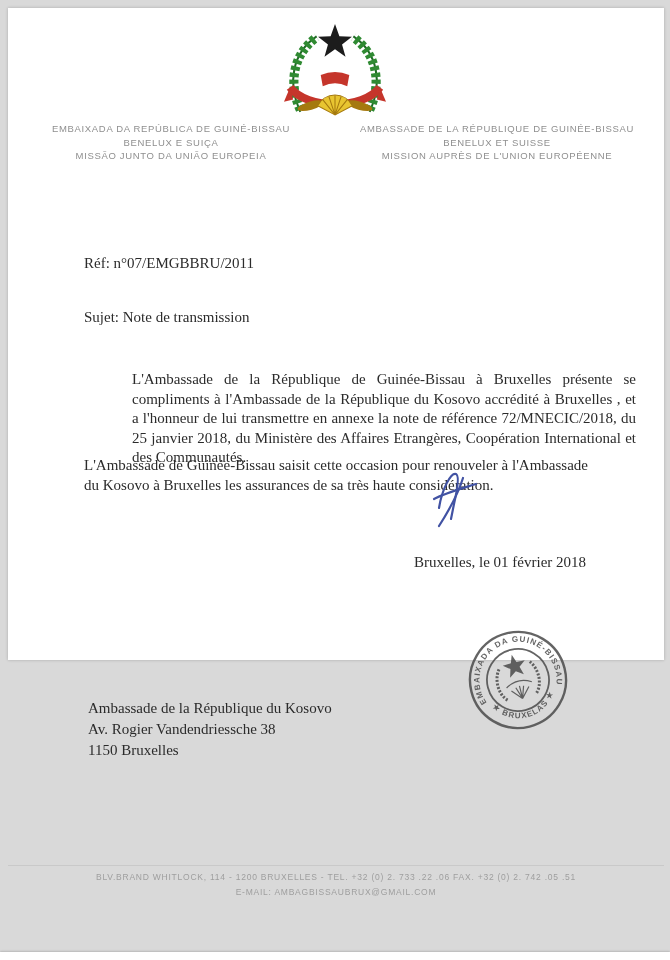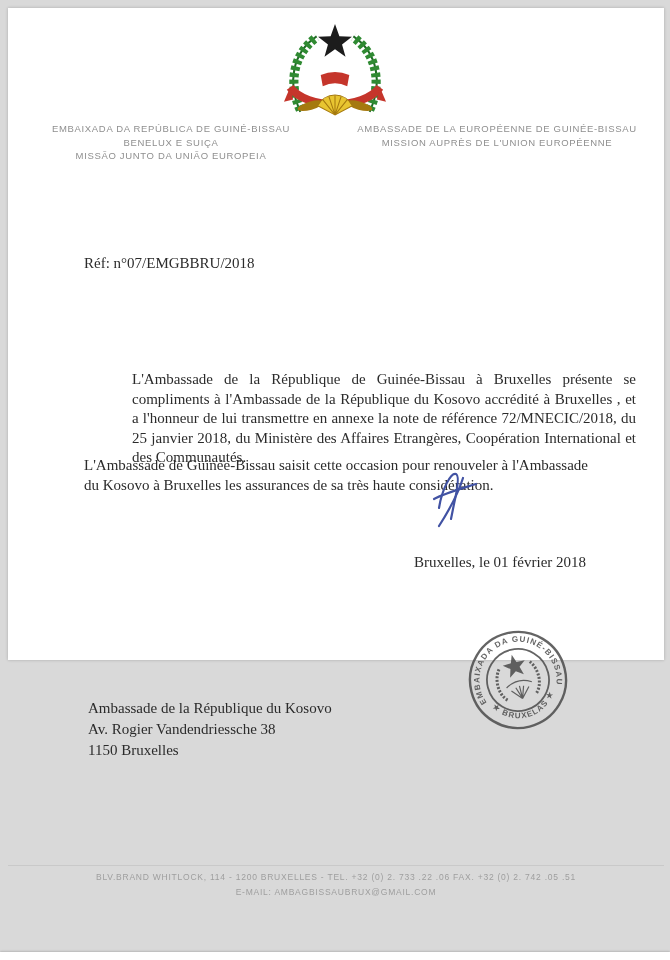--- a/index.html
+++ b/index.html
@@ -90,25 +90,27 @@
     <path class="shell-rib" d="M50,93 L38,78 M50,93 L44,75 M50,93 L50,74 M50,93 L56,75 M50,93 L62,78"></path>
     <polygon class="star" points="50,4 54.3,16 66.6,16.4 56.9,24.1 60.3,36 50,28.6 39.7,36 43.1,24.1 33.4,16.4 45.7,16"></polygon>
   </svg>
 
   <div class="lh-col lh-left">
     <div>EMBAIXADA DA  REPÚBLICA DE GUINÉ-BISSAU</div>
     <div>BENELUX E SUIÇA</div>
     <div>MISSÃO JUNTO DA UNIÃO EUROPEIA</div>
   </div>
   <div class="lh-col lh-right">
-    <div>AMBASSADE DE LA EUROPÉENNE DE GUINÉE-BISSAU</div>
+    <div>AMBASSADE DE LA RÉPUBLIQUE DE GUINÉE-BISSAU</div>
+    <div>BENELUX ET SUISSE</div>
     <div>MISSION AUPRÈS DE L'UNION EUROPÉENNE</div>
   </div>
 
-  <div class="ref-line">Réf: n°07/EMGBBRU/2018</div>
+  <div class="ref-line">Réf: n°07/EMGBBRU/2011</div>
+  <div class="subject-line">Sujet: Note de transmission</div>
   <div class="para para-1">L'Ambassade de la République de Guinée-Bissau à Bruxelles présente se compliments à l'Ambassade de la République du Kosovo accrédité à Bruxelles , et a l'honneur de lui transmettre en annexe la note de référence 72/MNECIC/2018, du 25 janvier 2018, du Ministère des Affaires Etrangères, Coopération International et des Communautés.</div>
   <div class="para para-2">L'Ambassade de Guinée-Bissau saisit cette occasion pour renouveler à l'Ambassade du Kosovo à Bruxelles les assurances de sa très haute considération.</div>
 
   <svg class="signature" width="46" height="64" viewBox="0 0 46 62" aria-hidden="true">
     <path class="sig-stroke" d="M7,41 C10,22 19,5 24,7 C28,9 25,24 22,37 C21,42 20,47 19,52"></path>
     <path class="sig-stroke" d="M31,11 C26,27 16,45 7,59"></path>
     <path class="sig-stroke" d="M2,32 C13,26 28,22 44,17"></path>
   </svg>
 
   <div class="date-line">Bruxelles, le 01 février 2018</div>

